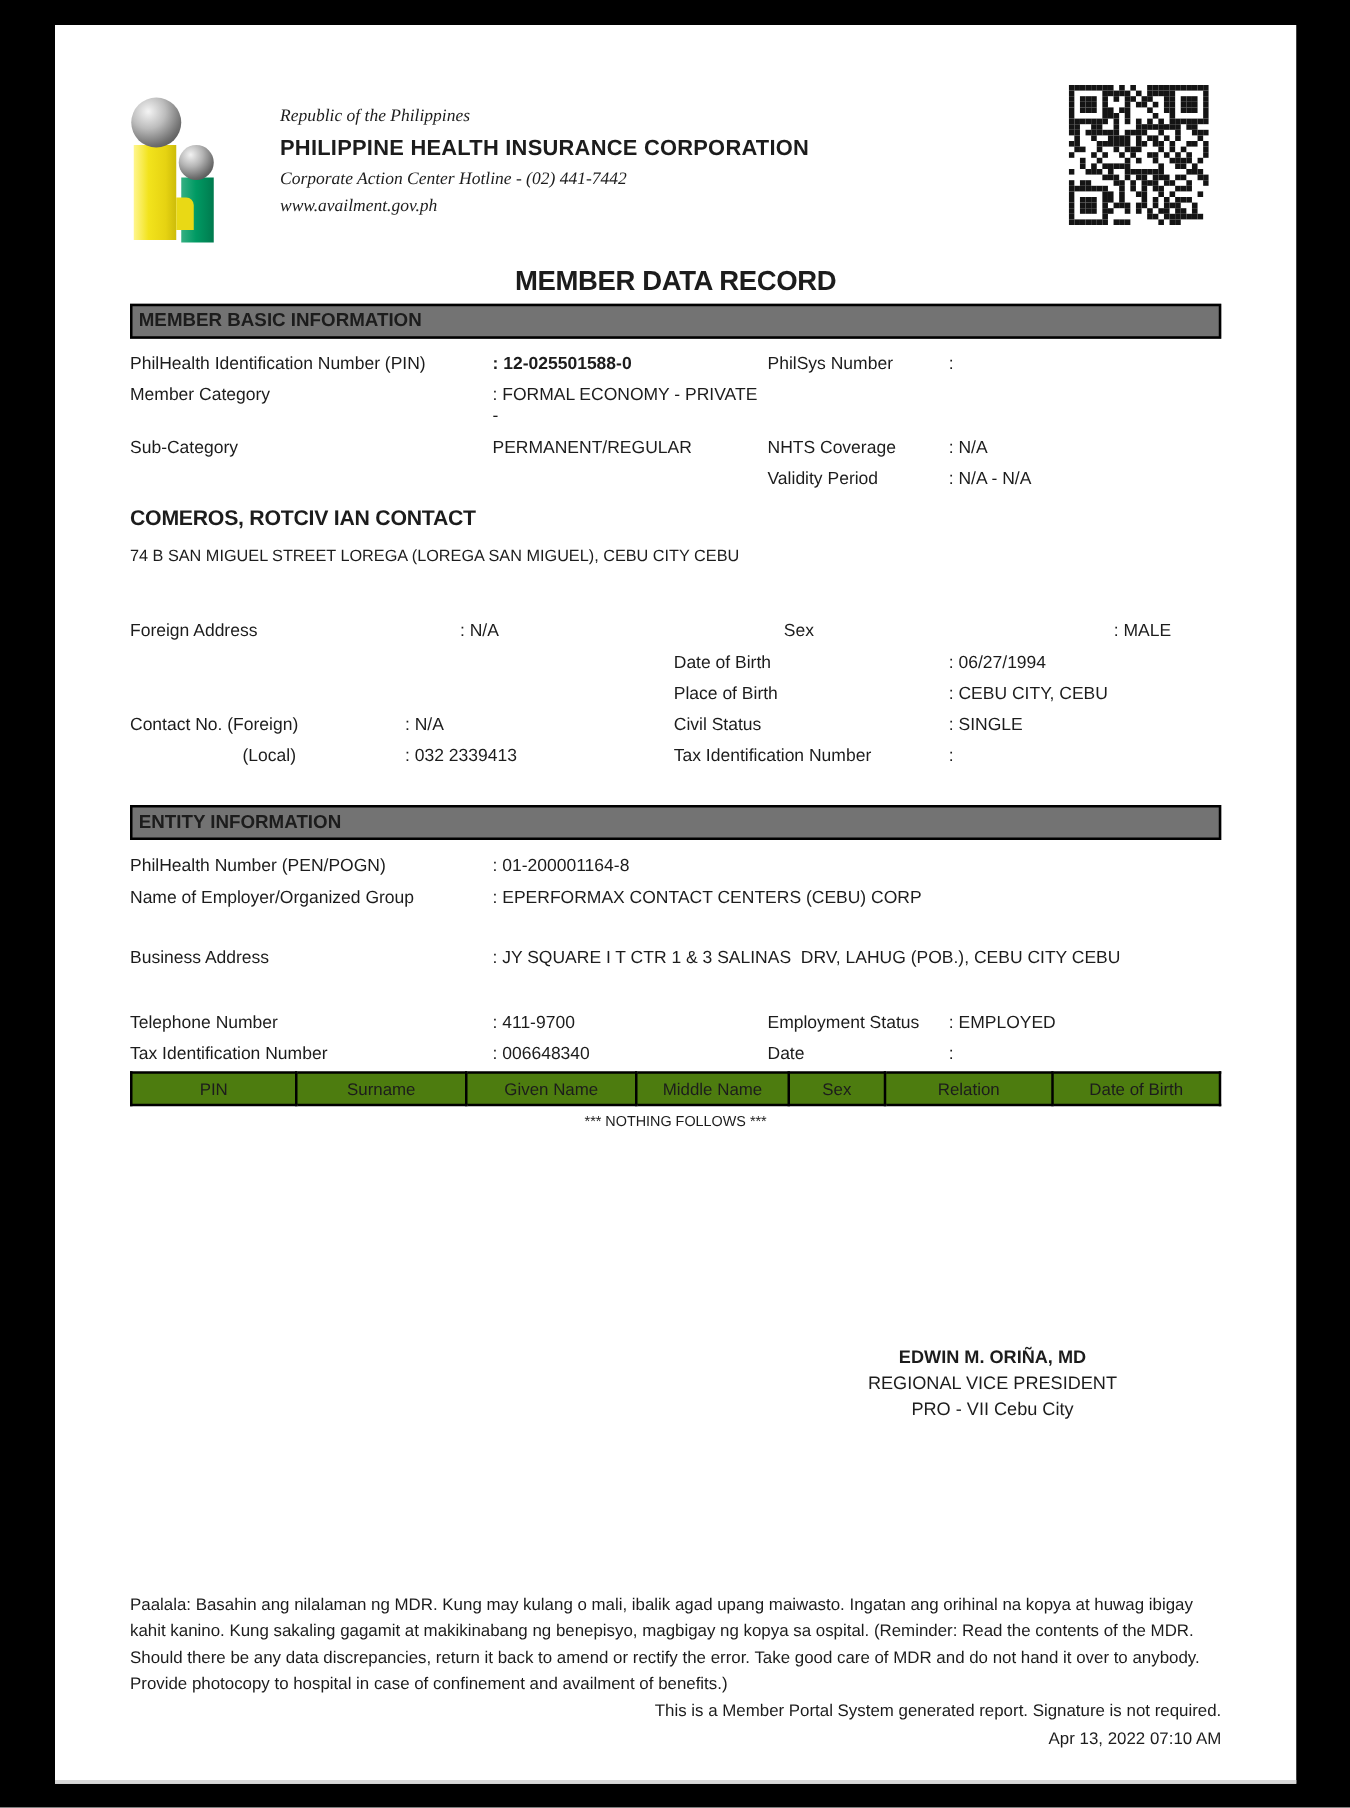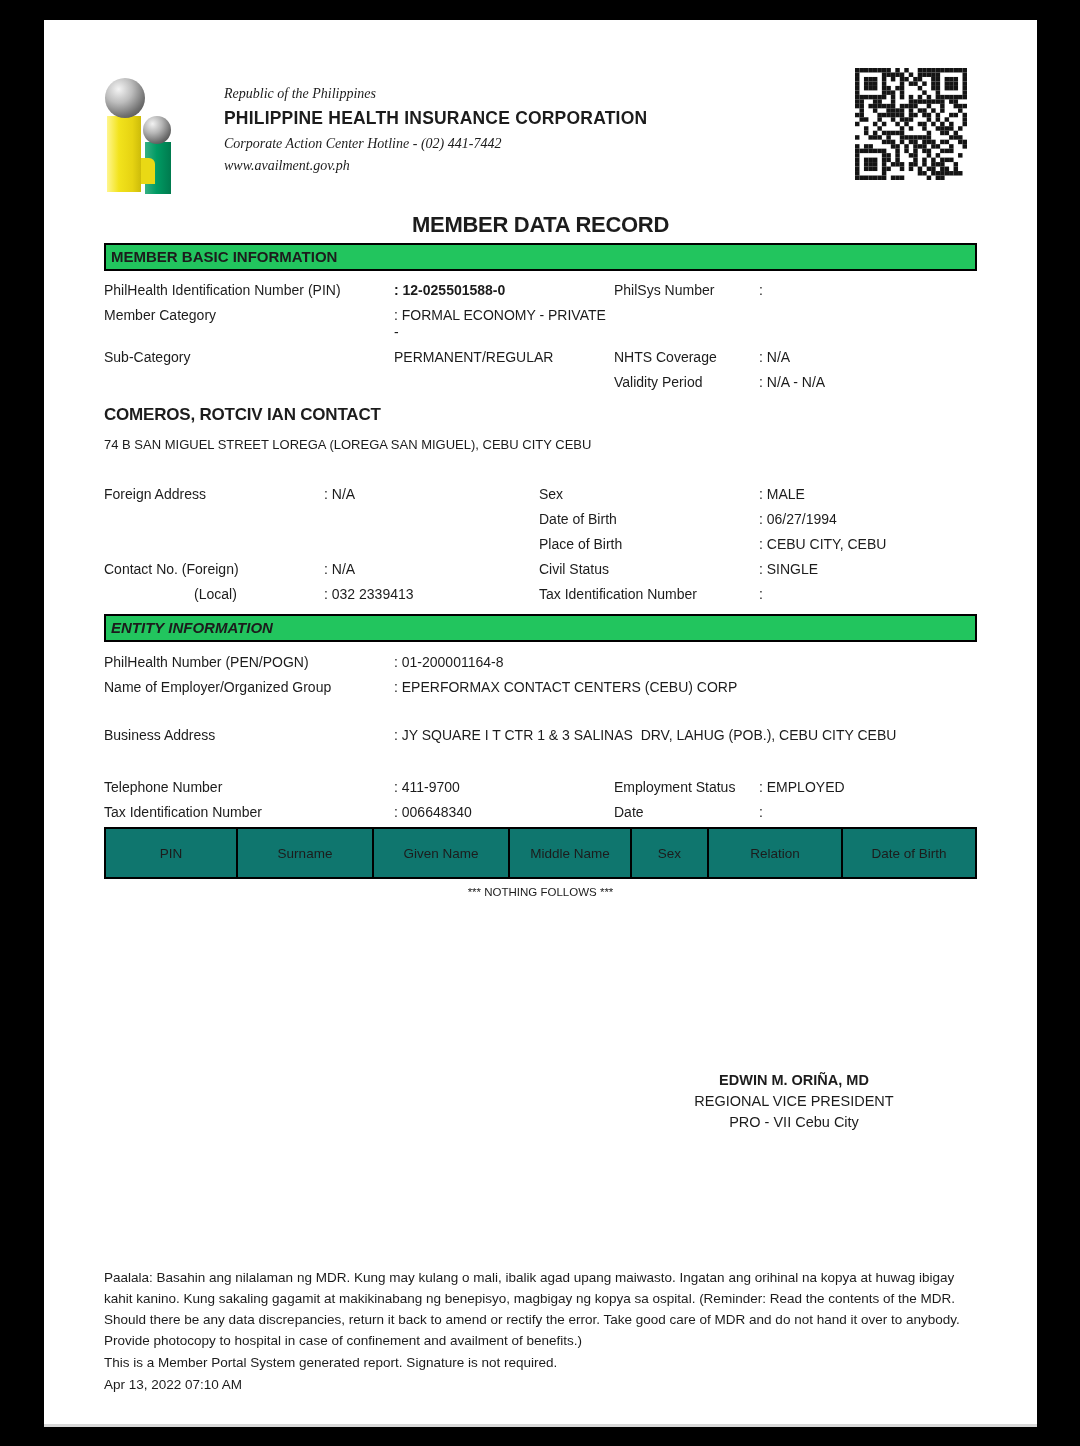--- a/index.html
+++ b/index.html
@@ -37,58 +37,58 @@
   .hdr-republic{font-family:"Liberation Serif","DejaVu Serif",serif;font-style:italic;font-size:14px;margin-bottom:6px;}
   .hdr-corp{font-size:17.5px;font-weight:bold;letter-spacing:.2px;margin-bottom:7px;}
   .hdr-line{font-family:"Liberation Serif","DejaVu Serif",serif;font-size:14px;margin-bottom:6px;font-style:italic;}
   .qr{position:absolute;left:751px;top:-10px;width:112px;height:112px;}
   .qr svg{display:block;}
 
   
   .doc-title{margin-top:14px;text-align:center;font-size:22px;font-weight:bold;letter-spacing:-0.3px;}
   .sec-bar{
     margin-top:5px;height:24px;line-height:24px;
-    background:#22c55e;border:2px solid #000;
+    background:#737373;border:2px solid #000;
     font-size:15px;font-weight:bold;padding-left:5px;
   }
 
   
   .frow{display:grid;font-size:14px;line-height:17px;margin-bottom:8px;}
   .ga{grid-template-columns:290px 220px 145px 1fr;}
   .gb{grid-template-columns:220px 215px 220px 1fr;}
   .frow .c{min-height:17px;}
   .b{font-weight:bold;}
   .span-rest{grid-column:2/5;}
   .prewrap{white-space:pre-wrap;}
   .indent-local{padding-left:90px;}
 
   .member-name{margin-top:14px;font-size:17px;font-weight:bold;letter-spacing:-0.2px;}
   .member-address{margin-top:12px;font-size:13px;}
 
   .mt11{margin-top:11px;} .mt12{margin-top:12px;} .mt20{margin-top:20px;}
-  .mt23{margin-top:11px;font-style:italic;} .mt31{margin-top:31px;}
-  .mt34{margin-top:34px;} .mt35{margin-top:35px;}
+  .mt23{margin-top:31px;} .mt31{margin-top:31px;}
+  .mt34{margin-top:44px;gap:44px;} .mt35{margin-top:35px;}
 
   
   .dep-table{width:100%;border-collapse:collapse;table-layout:fixed;margin-top:-2px;}
   .dep-table th{
-    background:#0f766e;border:2px solid #000;
-    font-size:13.5px;font-weight:normal;height:24px;padding:12px 2px;
+    background:#4d7c0f;border:2px solid #000;
+    font-size:13.5px;font-weight:normal;height:24px;padding:0 2px;
     font-family:"Liberation Sans","DejaVu Sans",sans-serif;
   }
   .nothing-follows{margin-top:7px;text-align:center;font-size:11.5px;}
 
   
   .signatory{margin-top:172px;width:330px;margin-left:auto;margin-right:18px;text-align:center;
     font-size:14.5px;line-height:21px;}
   .signatory .sig-name{font-weight:bold;}
 
   
   .footer{margin-top:134px;font-size:13.5px;line-height:21px;}
-  .footer .fnote{margin-top:1px;}
+  .footer .fnote{margin-top:1px;text-align:right;}
 </style>
 </head>
 <body>
 
 <div class="page">
   <div class="content">
 
     <div class="doc-header">
       <div class="logo">
         <div class="body-yellow"></div>

